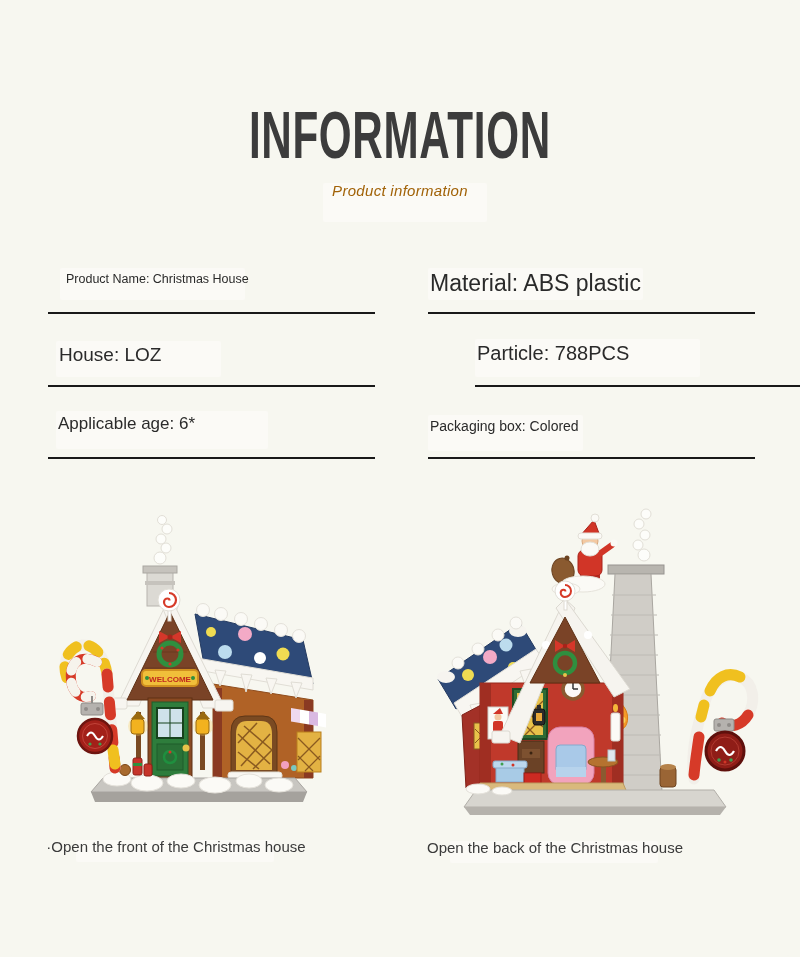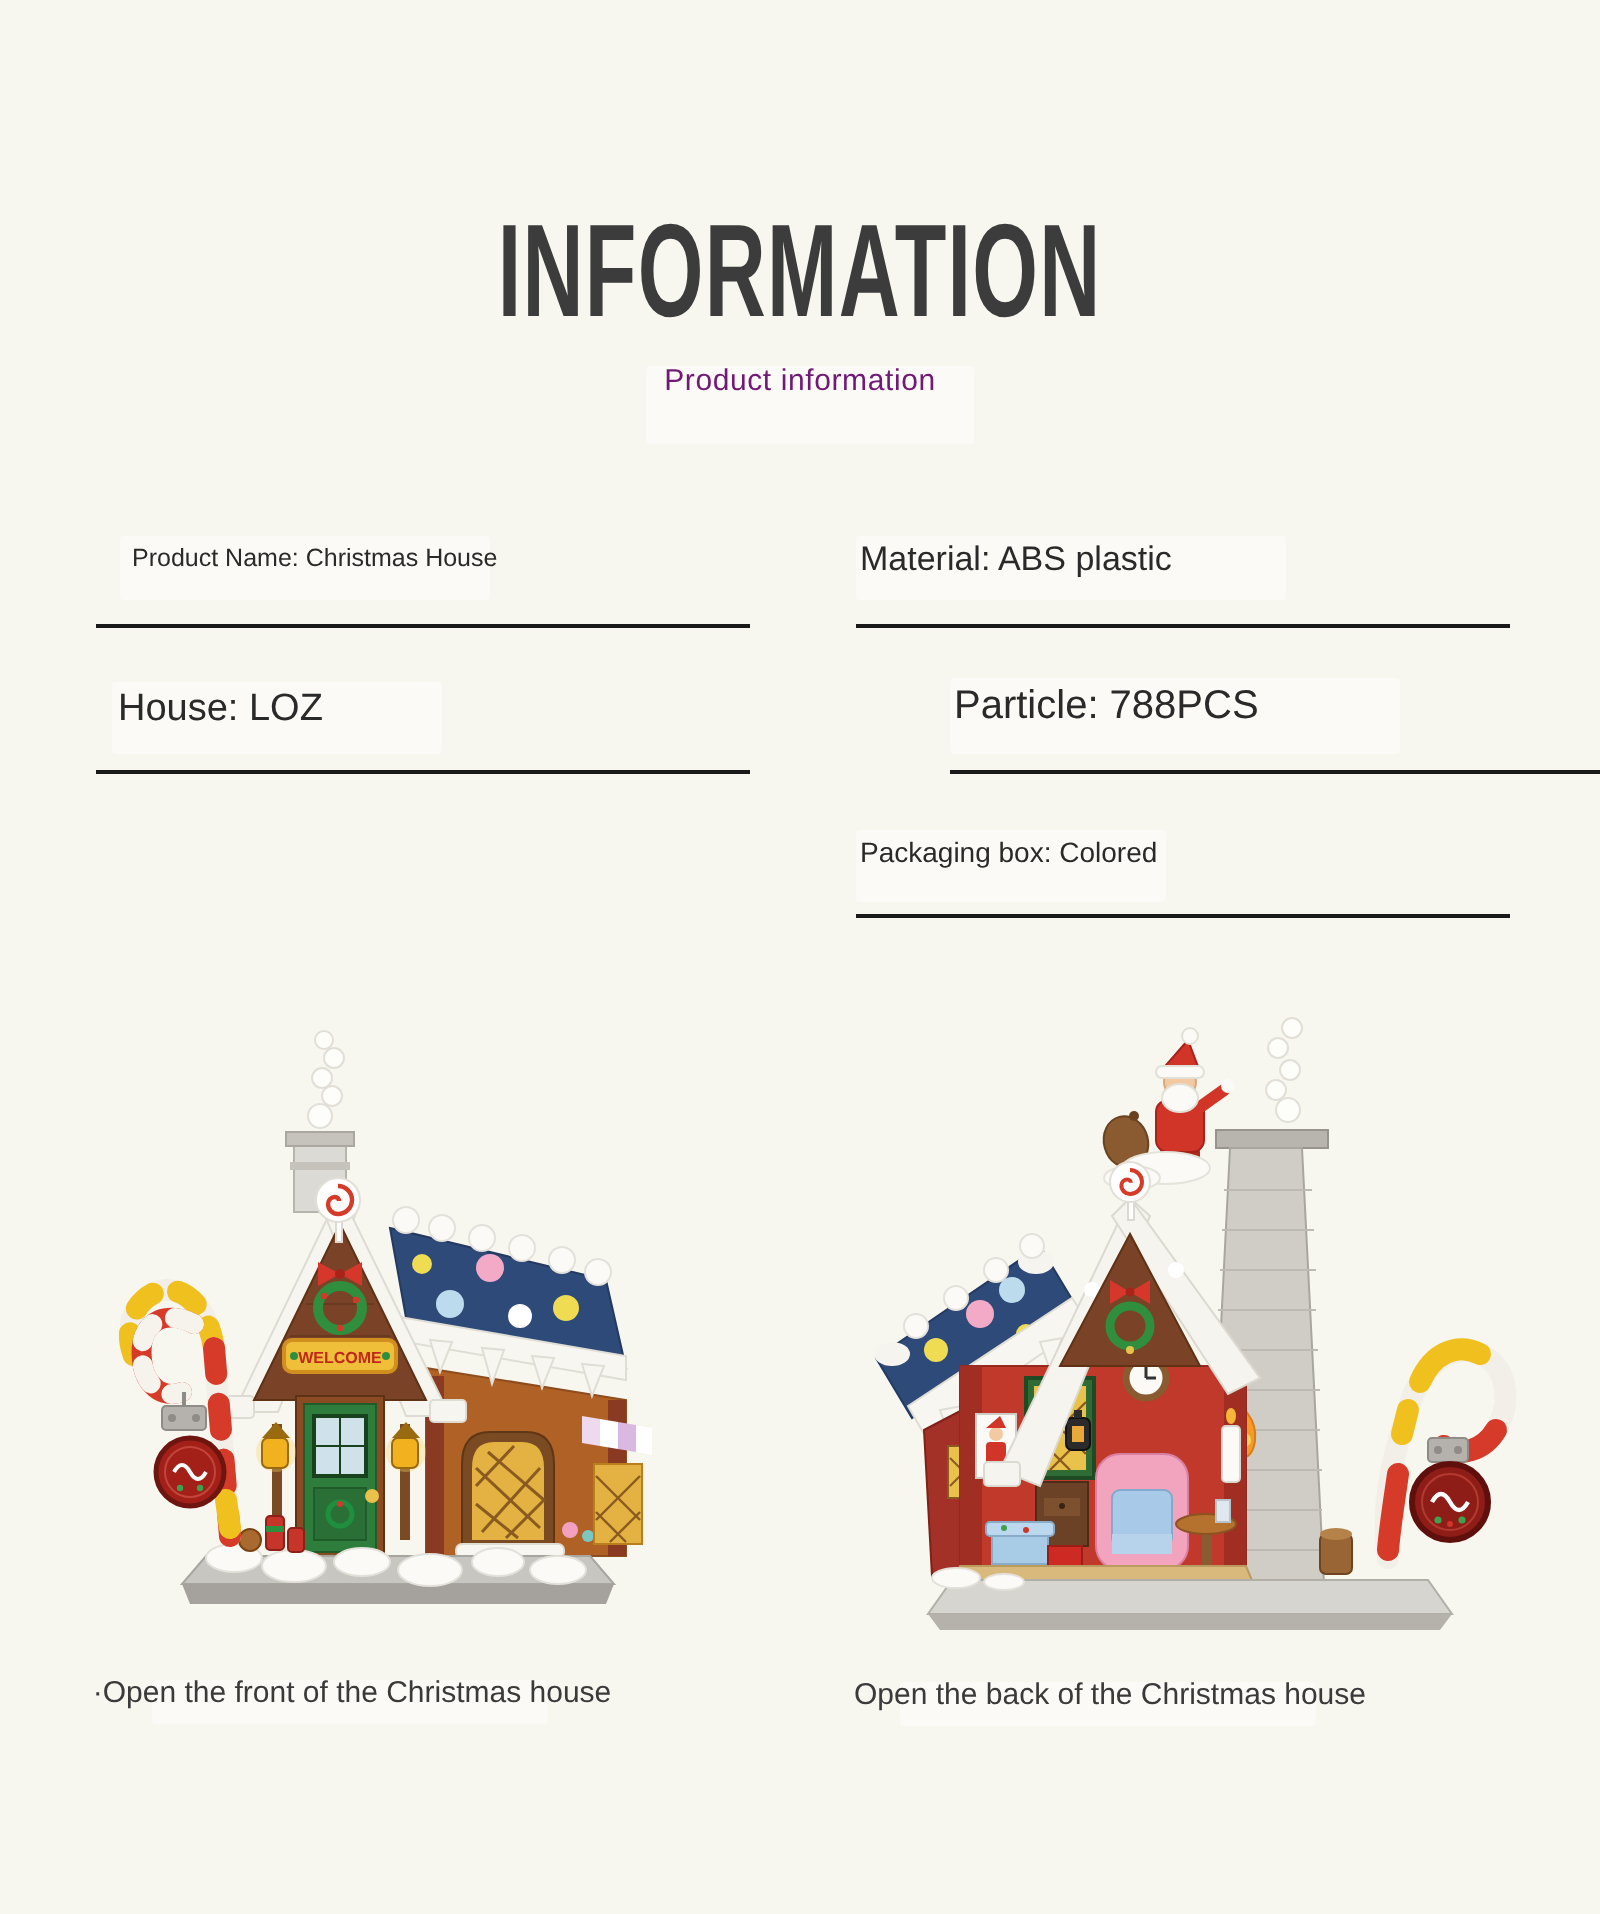--- a/index.html
+++ b/index.html
@@ -6,37 +6,37 @@
   .canvas{position:relative;width:800px;height:957px;background:#f7f7f0;overflow:hidden;
           font-family:"Liberation Sans",sans-serif;color:#262626;margin:0 auto;border-radius:20px;}
   
   .title-wrap{position:absolute;top:104px;left:0;width:800px;text-align:center;}
   .title-text{display:inline-block;font-size:66px;line-height:62px;font-weight:800;
               color:#3c3c3c;transform:scaleX(0.64);transform-origin:center;white-space:nowrap;
               letter-spacing:1px;}
   .subtitle-hl{position:absolute;left:323px;top:183px;width:164px;height:39px;
                background:#fbfaf6;border-radius:2px;}
   .subtitle{position:absolute;left:0;top:182px;width:800px;text-align:center;
-            font-size:15px;color:#701a75;letter-spacing:.3px;}
+            font-size:15px;color:#a16207;letter-spacing:.3px;font-style:italic;}
   
   .cell{position:absolute;border-bottom:2px solid #191919;}
   .cell .hl{position:absolute;background:#fbfaf6;border-radius:2px;}
   .cell .t{position:absolute;white-space:nowrap;color:#2a2a2a;}
   .c-l1{left:48px;top:256px;width:327px;height:56px;}
   .c-l1 .hl{left:12px;top:12px;width:185px;height:32px;}
   .c-l1 .t{left:18px;top:16px;font-size:12.5px;}
   .c-l2{left:48px;top:329px;width:327px;height:56px;}
   .c-l2 .hl{left:8px;top:12px;width:165px;height:36px;}
   .c-l2 .t{left:11px;top:15px;font-size:19px;}
   .c-l3{left:48px;top:401px;width:327px;height:56px;}
   .c-l3 .hl{left:8px;top:10px;width:212px;height:38px;}
   .c-l3 .t{left:10px;top:13px;font-size:17px;}
   .c-r1{left:428px;top:256px;width:327px;height:56px;}
   .c-r1 .hl{left:0px;top:12px;width:215px;height:32px;}
-  .c-r1 .t{left:2px;top:14px;font-size:17px;}
+  .c-r1 .t{left:2px;top:14px;font-size:23px;}
   .c-r2{left:428px;top:329px;width:327px;height:56px;margin-left:47px;}
   .c-r2 .hl{left:0px;top:10px;width:225px;height:38px;}
   .c-r2 .t{left:2px;top:13px;font-size:20px;}
   .c-r3{left:428px;top:401px;width:327px;height:56px;text-align:center;}
   .c-r3 .hl{left:0px;top:14px;width:155px;height:36px;}
   .c-r3 .t{left:2px;top:17px;font-size:14px;}
   
   .house-front{position:absolute;left:45px;top:512px;width:305px;height:300px;}
   .house-back{position:absolute;left:418px;top:505px;width:350px;height:315px;}
   .cap-hl{position:absolute;background:#fbfaf6;border-radius:2px;height:22px;}
@@ -66,20 +66,24 @@
     <span class="t">Material: ABS plastic</span>
   </div>
   <div class="cell c-l2">
     <div class="hl"></div>
     <span class="t">House: LOZ</span>
   </div>
   <div class="cell c-r2">
     <div class="hl"></div>
     <span class="t">Particle: 788PCS</span>
   </div>
+  <div class="cell c-l3">
+    <div class="hl"></div>
+    <span class="t">Applicable age: 6*</span>
+  </div>
   <div class="cell c-r3">
     <div class="hl"></div>
     <span class="t">Packaging box: Colored</span>
   </div>
 
   <svg class="house-front" viewBox="0 0 305 300">
 
     <g fill="#fdfdfa" stroke="#e2dfd7" stroke-width="1">
       <circle cx="115" cy="46" r="6"></circle>
         <circle cx="121" cy="36" r="5"></circle>

